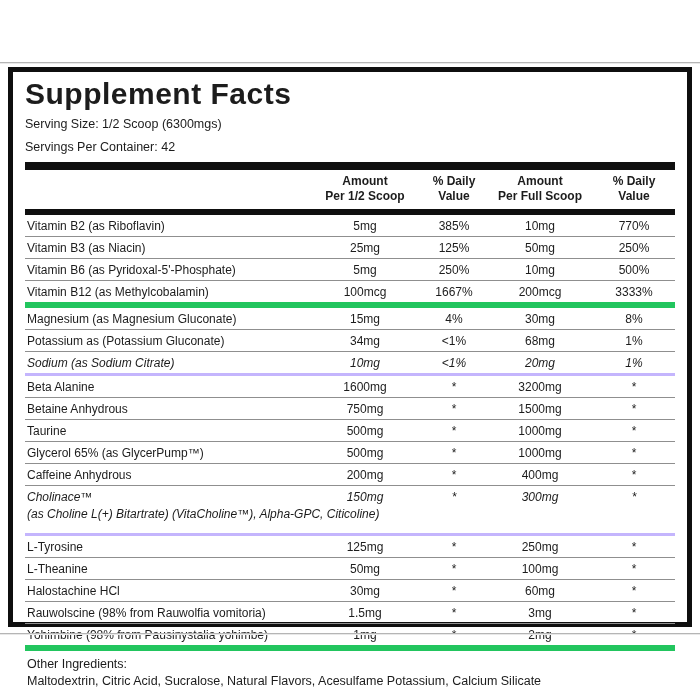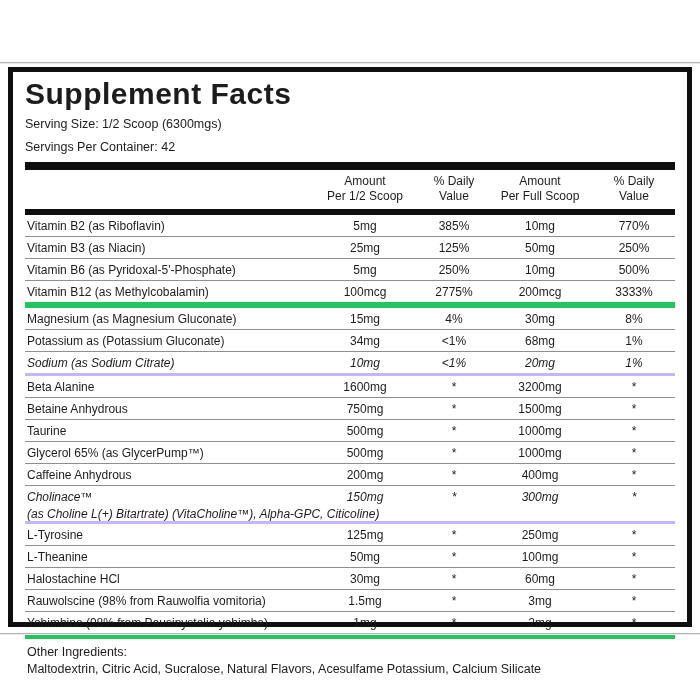--- a/index.html
+++ b/index.html
@@ -14,31 +14,31 @@
   .panel { position: absolute; left: 8px; top: 67px; width: 684px; height: 560px;
     background: #fff; border: 5px solid #0f0f0f; padding: 6px 12px 0 12px; }
 
   .title { font-size: 30px; font-weight: bold; letter-spacing: 0.5px; line-height: 32px; }
   .serving-line { font-size: 12.5px; line-height: 17px; margin-top: 6px; }
 
   .bar-thick { height: 8px; background: #0f0f0f; margin-top: 6px; }
   .bar-medium { height: 6px; background: #0f0f0f; }
 
   .grid { display: grid; grid-template-columns: 1fr 112px 66px 106px 82px; align-items: center; }
-  .hdr { font-weight: normal; font-size: 12px; line-height: 15px; padding: 4px 0 5px 0; }
+  .hdr { font-weight: bold; font-size: 12px; line-height: 15px; padding: 4px 0 5px 0; }
   .hdr .hcell { text-align: center; white-space: pre-line; }
 
   .rowwrap { border-bottom: 1px solid #8f8f8f; }
   .rowwrap.sep-thick { border-bottom: 3px solid #c4b5fd; font-style: italic; }
   .rowwrap.sep-medium { border-bottom: 6px solid #22c55e; }
   .row { font-size: 12px; }
   .row > div { padding: 3.5px 0; }
   .c-name { text-align: left; padding-left: 2px !important; }
   .c-a1, .c-d1, .c-a2, .c-d2 { text-align: center; }
-  .subline { font-size: 12px; padding: 0 0 0 2px; }
+  .subline { font-size: 12px; padding: 0 0 12px 2px; }
 
   .footer { padding: 5px 0 0 2px; font-size: 12.5px; line-height: 17px; }
 </style>
 </head>
 <body>
 
 <div class="stage">
   <div class="frame-hairline hairline-top"></div>
 
   <div class="panel">
@@ -89,21 +89,21 @@
       <div class="c-a2">10mg</div>
       <div class="c-d2">500%</div>
     </div>
 
   </div>
 
   <div class="rowwrap sep-medium">
     <div class="grid row">
       <div class="c-name">Vitamin B12 (as Methylcobalamin)</div>
       <div class="c-a1">100mcg</div>
-      <div class="c-d1">2775%</div>
+      <div class="c-d1">1667%</div>
       <div class="c-a2">200mcg</div>
       <div class="c-d2">3333%</div>
     </div>
 
   </div>
 
   <div class="rowwrap sep-thin">
     <div class="grid row">
       <div class="c-name">Magnesium (as Magnesium Gluconate)</div>
       <div class="c-a1">15mg</div>

